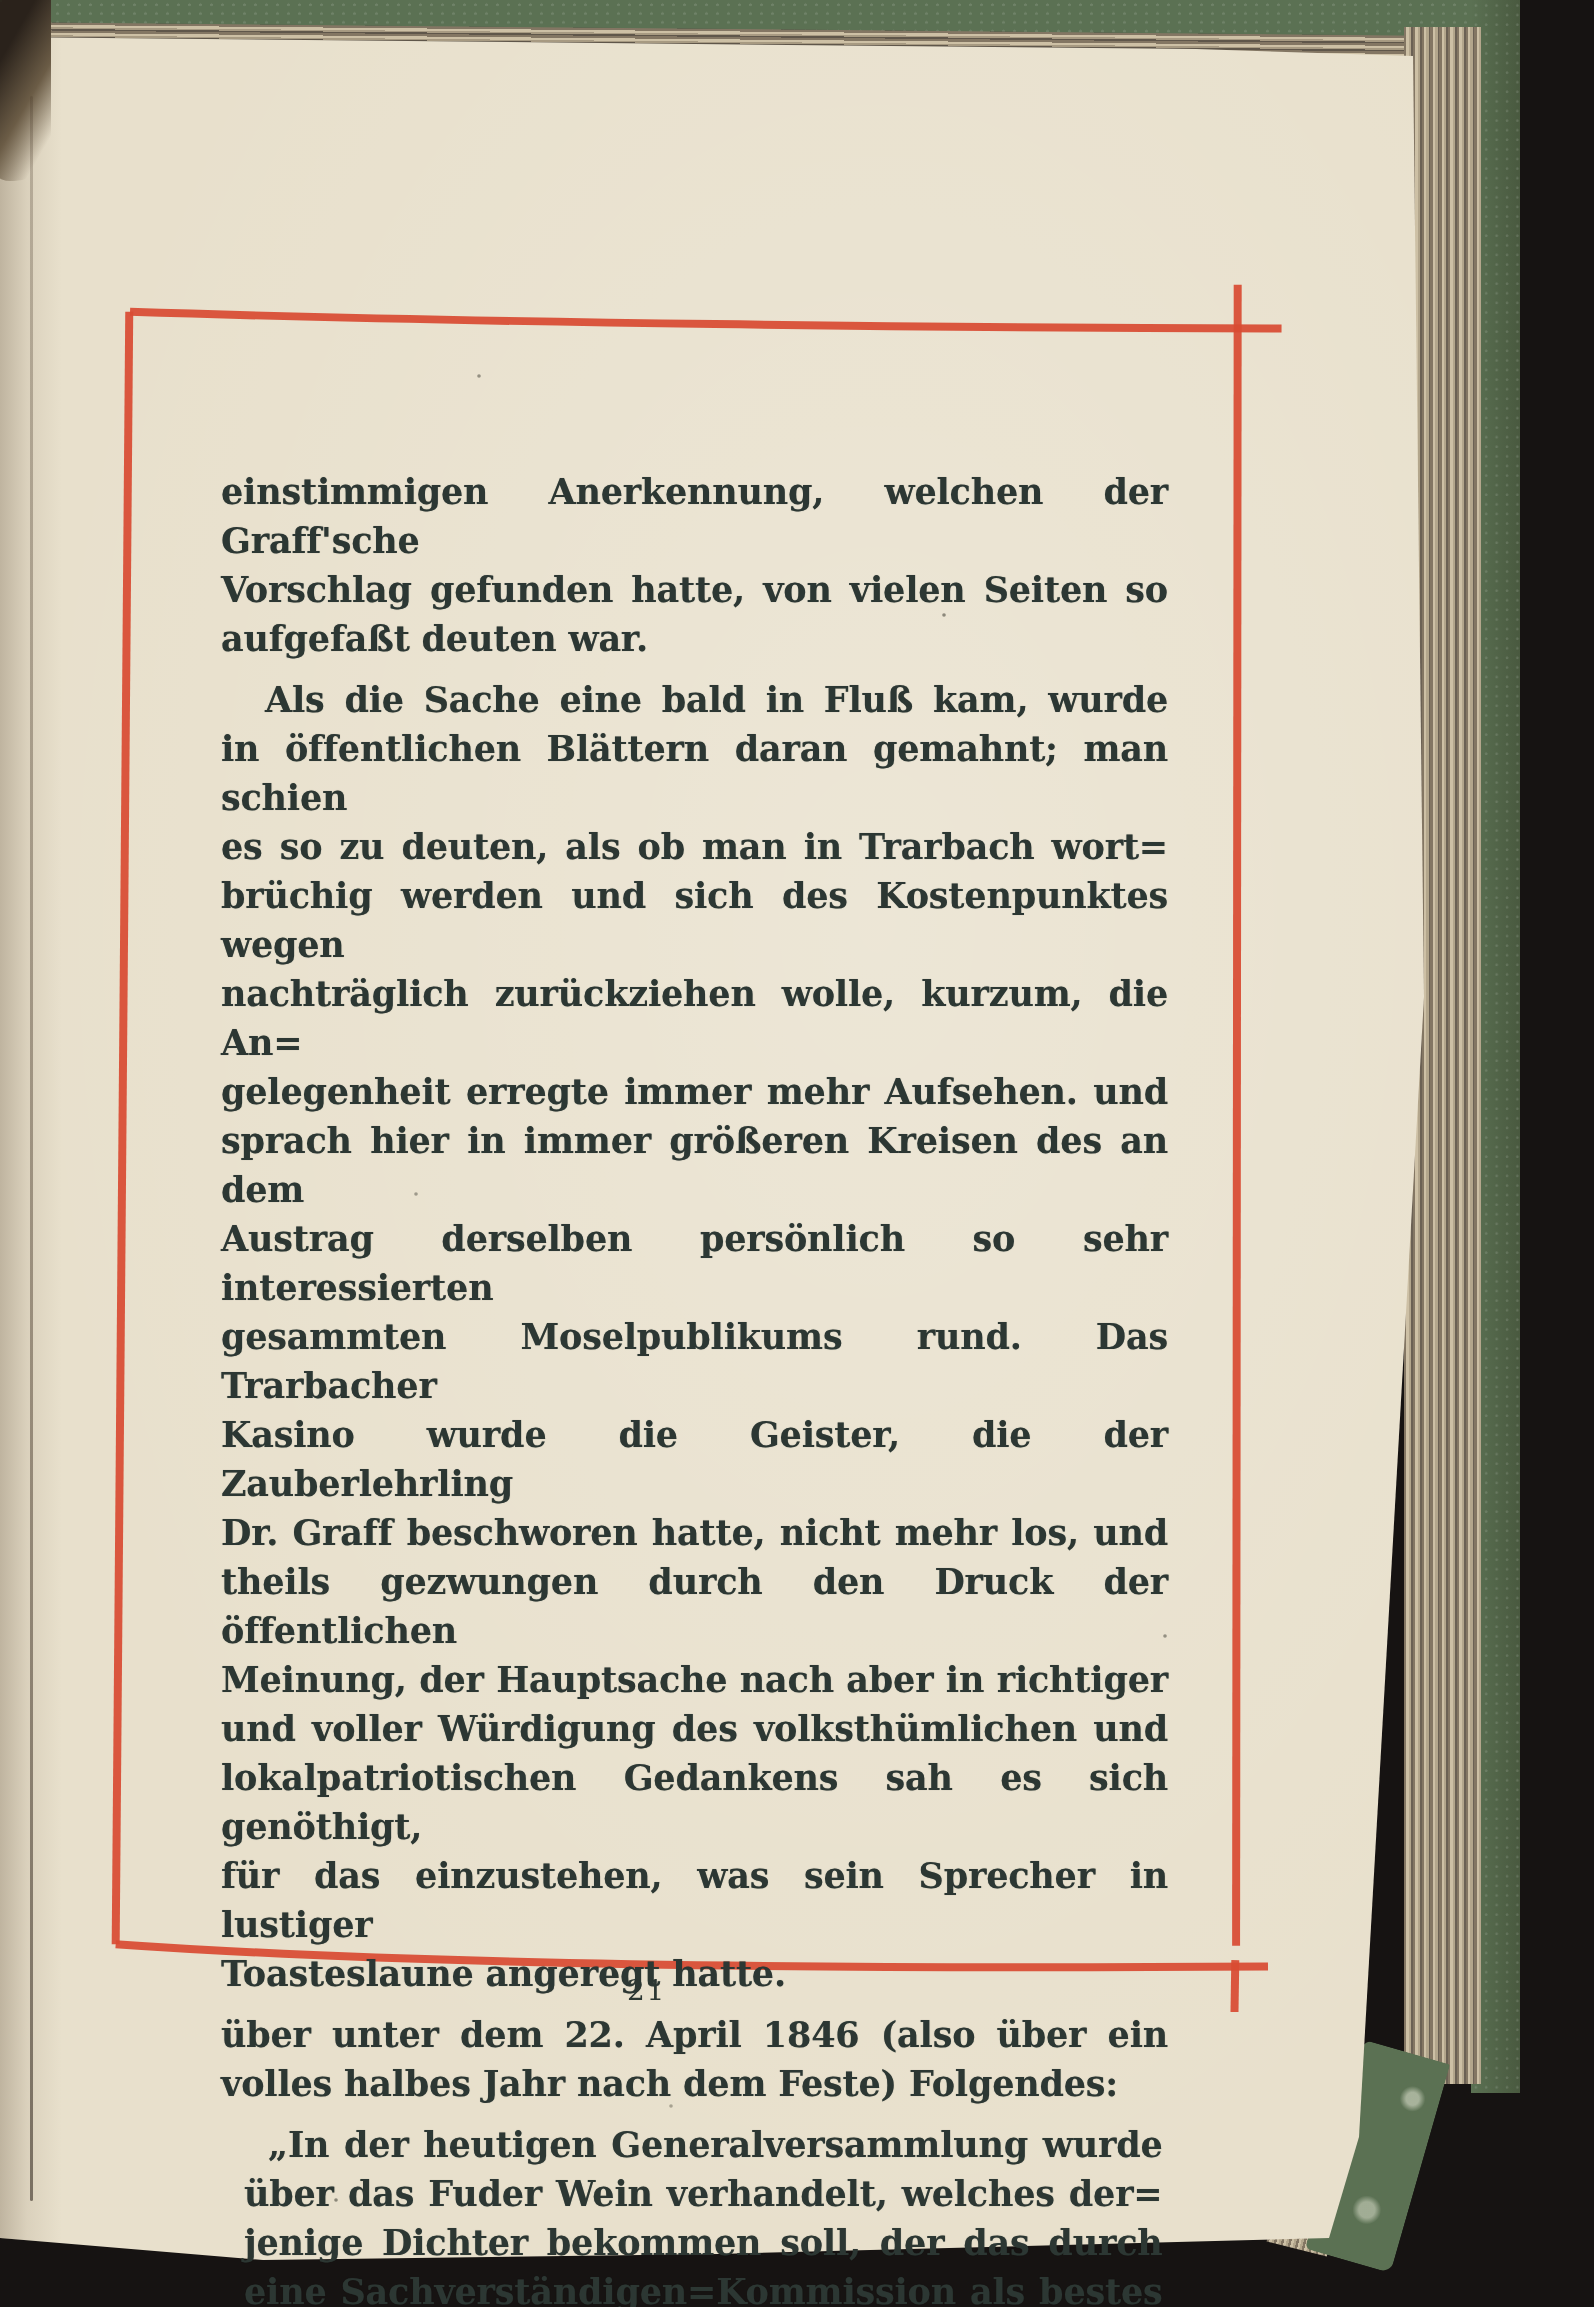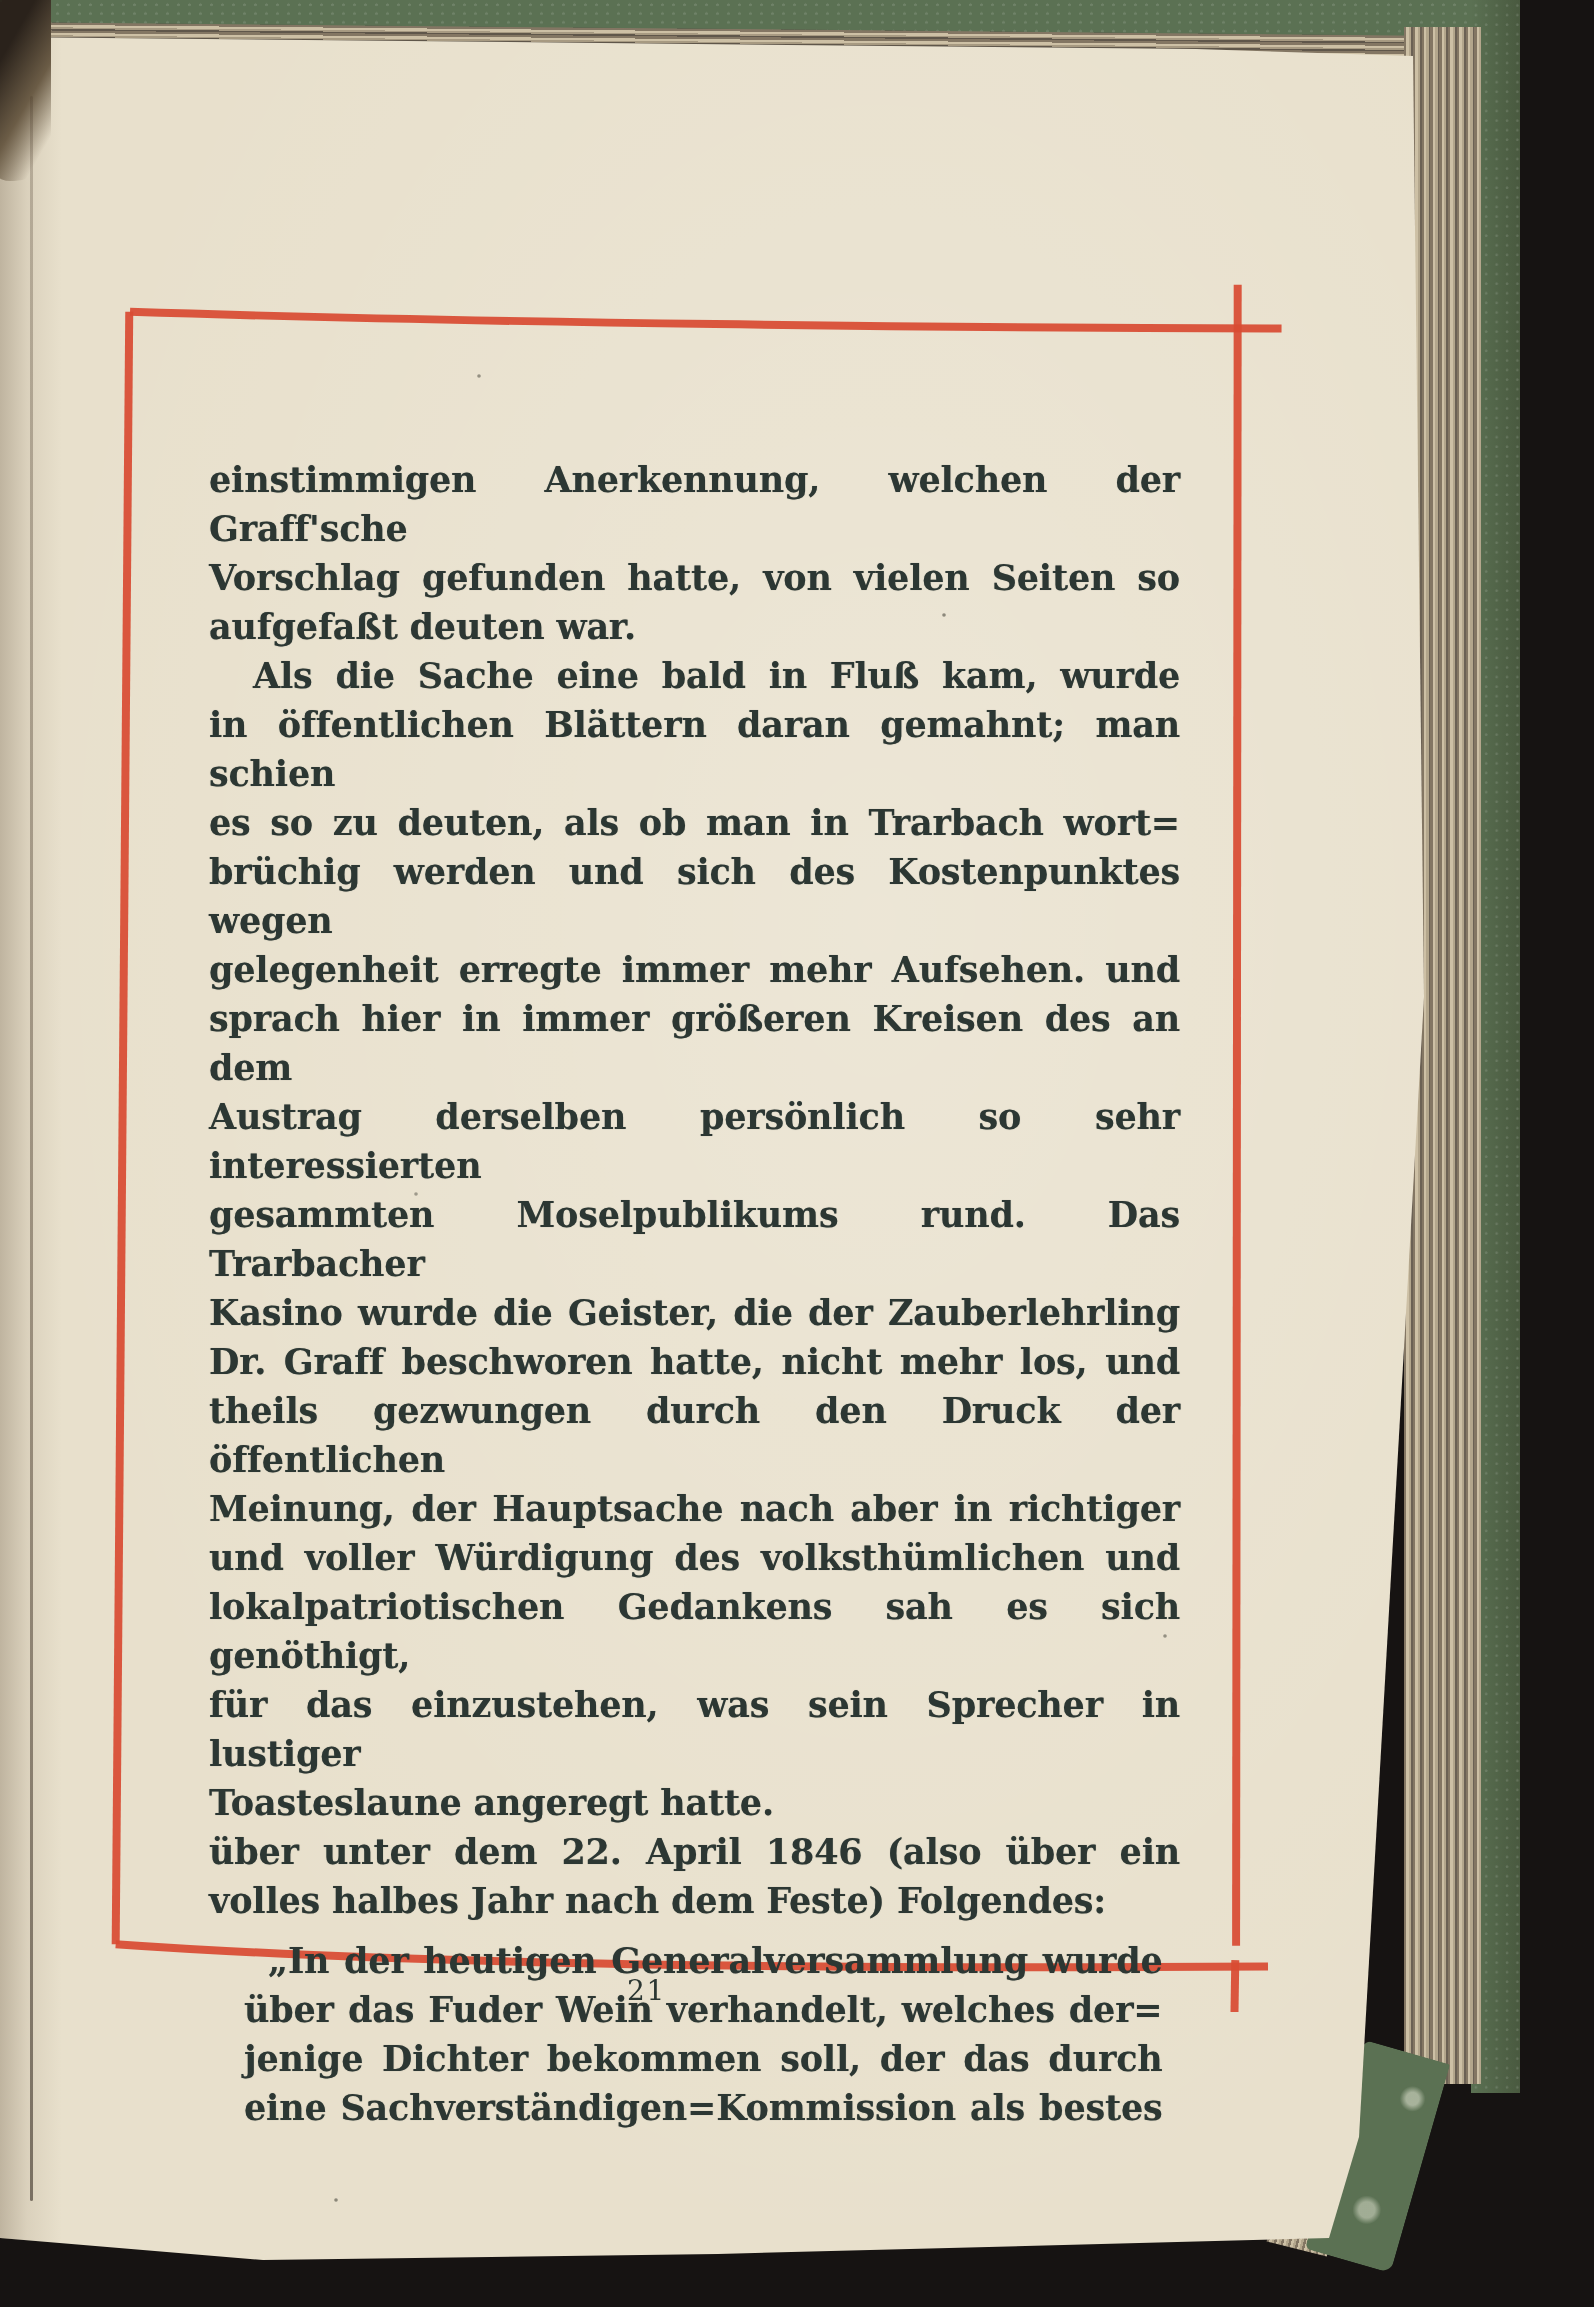--- a/index.html
+++ b/index.html
@@ -103,21 +103,21 @@
   svg.frame path{stroke:var(--frame_red);stroke-width:10;fill:none;opacity:.93;}
 
   
   .text-block{
     left:209px;top:455px;width:971px;
     color:var(--ink);
     font-size:35px;line-height:49px;font-weight:700;
     letter-spacing:-0.2px;
     text-shadow:0 0 0.8px rgba(44,55,51,.45);
   }
-  .para{margin:0;}
+  .para{margin:12px;}
   .para.quote{margin-left:35px;margin-right:17.5px;margin-top:11px;}
   .line{text-align:justify;text-align-last:justify;}
   .line.nojust{text-align-last:left;}
   .page-number{
     left:627px;top:1974px;
     color:var(--ink);font-size:28px;font-weight:400;
     letter-spacing:1.6px;
   }
 </style>
 </head>
@@ -147,20 +147,21 @@
     <div class="para">
       <div class="line">einstimmigen Anerkennung, welchen der Graff'sche</div>
       <div class="line">Vorschlag gefunden hatte, von vielen Seiten so</div>
       <div class="line nojust">aufgefaßt deuten war.</div>
     </div>
     <div class="para">
       <div class="line" style="text-indent: 44px;">Als die Sache eine bald in Fluß kam, wurde</div>
       <div class="line">in öffentlichen Blättern daran gemahnt; man schien</div>
       <div class="line">es so zu deuten, als ob man in Trarbach wort=</div>
       <div class="line">brüchig werden und sich des Kostenpunktes wegen</div>
+      <div class="line">nachträglich zurückziehen wolle, kurzum, die An=</div>
       <div class="line">gelegenheit erregte immer mehr Aufsehen. und</div>
       <div class="line">sprach hier in immer größeren Kreisen des an dem</div>
       <div class="line">Austrag derselben persönlich so sehr interessierten</div>
       <div class="line">gesammten Moselpublikums rund. Das Trarbacher</div>
       <div class="line">Kasino wurde die Geister, die der Zauberlehrling</div>
       <div class="line">Dr. Graff beschworen hatte, nicht mehr los, und</div>
       <div class="line">theils gezwungen durch den Druck der öffentlichen</div>
       <div class="line">Meinung, der Hauptsache nach aber in richtiger</div>
       <div class="line">und voller Würdigung des volksthümlichen und</div>
       <div class="line">lokalpatriotischen Gedankens sah es sich genöthigt,</div>

